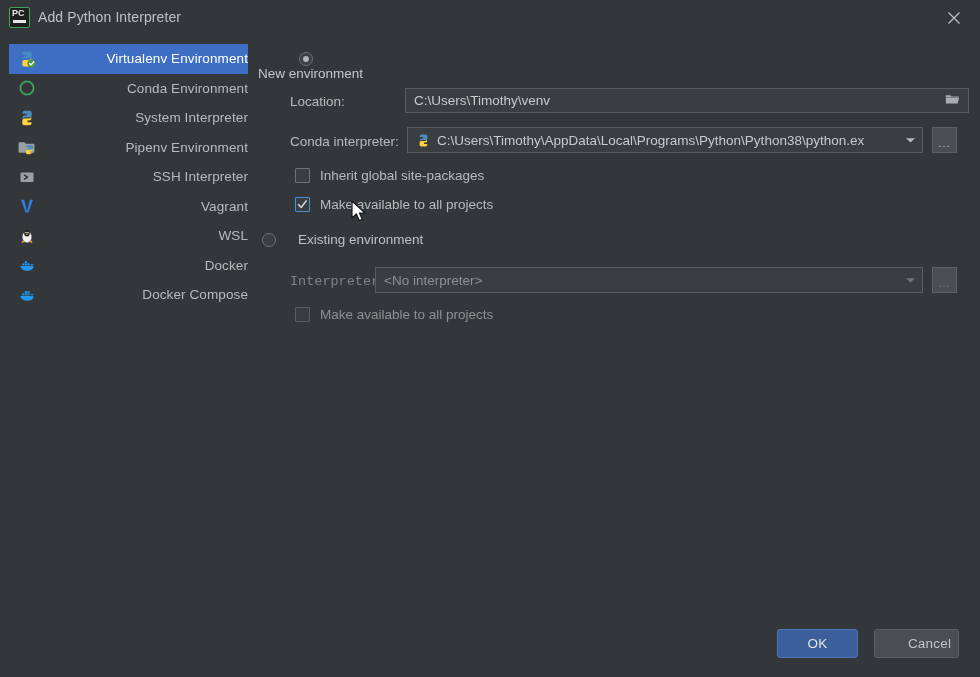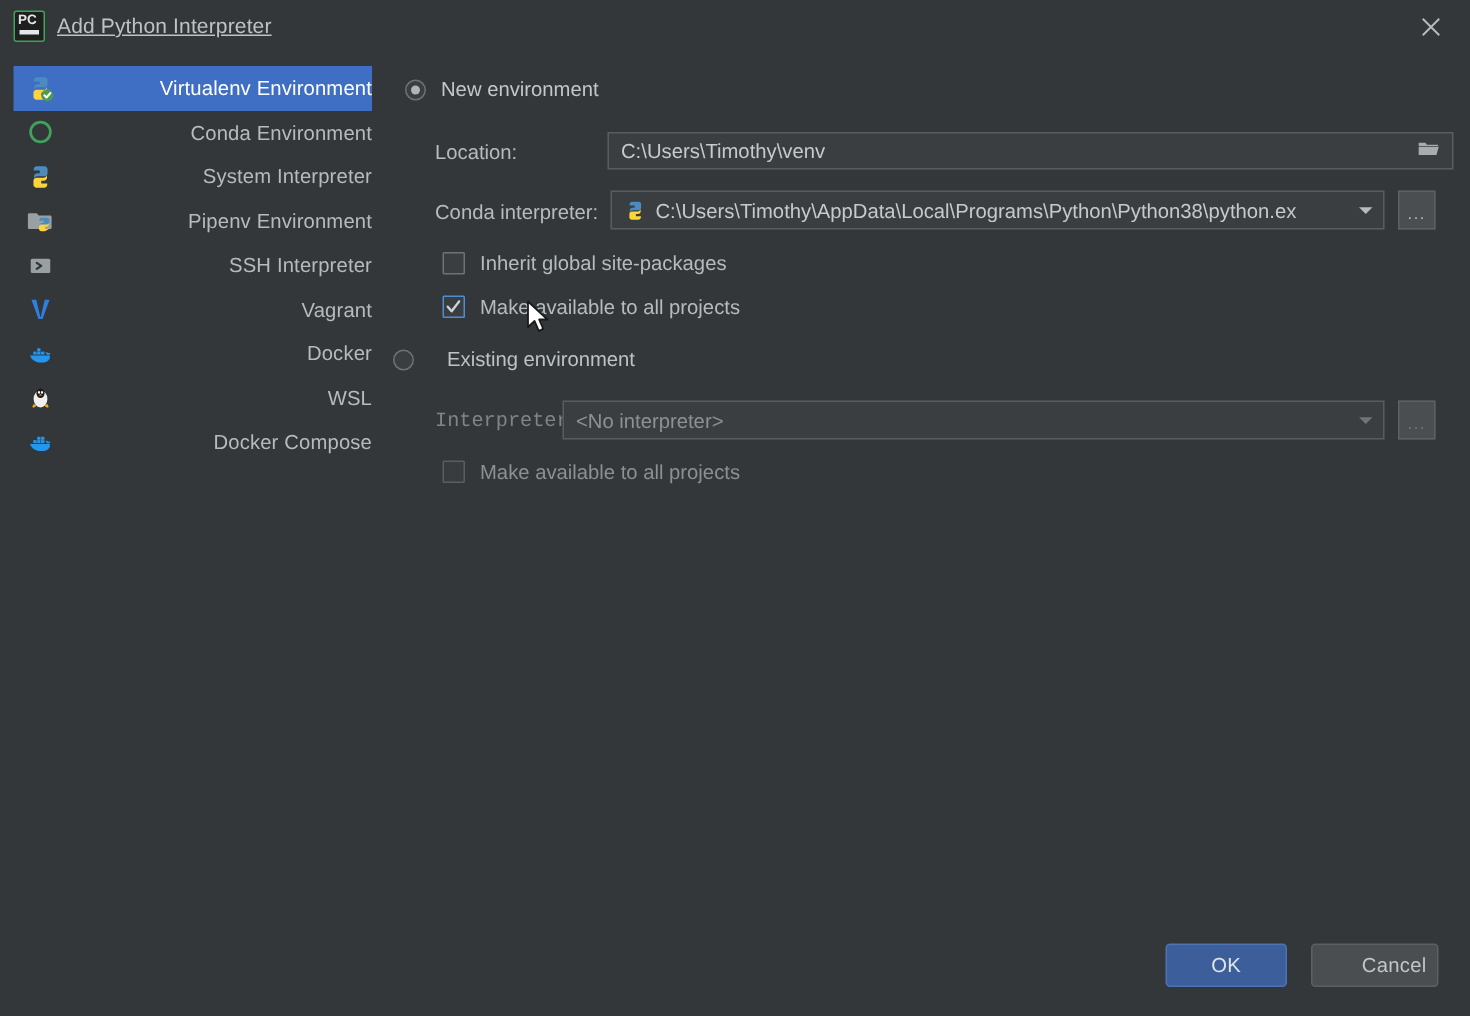--- a/index.html
+++ b/index.html
@@ -54,21 +54,20 @@
     left: 3px; top: 12px;
     width: 13px; height: 3px;
     background: #e6e6e6;
   }
   .title-text {
     position: absolute;
     left: 38px; top: 9px;
     font-size: 14px;
     color: #bdc2c4;
     letter-spacing: .1px;
-    text-decoration: underline;
   }
   .close-btn {
     position: absolute;
     right: 10px; top: 4px;
     width: 32px; height: 28px;
     cursor: default;
   }
   .close-btn svg { position: absolute; left: 9px; top: 7px; }
 
   
@@ -338,34 +337,20 @@
       <span class="sv-label">SSH Interpreter</span>
     </div>
 
     <div class="side-item">
       <span class="sv-icon">
         <svg width="18" height="18" viewBox="0 0 18 18">
           <path d="M3 2.8h3.2L9 14.8 11.8 2.8H15L10.4 15.6H7.6z" fill="#2f7fe0"></path>
         </svg>
       </span>
       <span class="sv-label">Vagrant</span>
-    </div>
-
-    <div class="side-item">
-      <span class="sv-icon">
-        <svg width="18" height="18" viewBox="0 0 18 18">
-          <rect x="4.2" y="7.4" width="2.2" height="2" fill="#2496ed"></rect>
-          <rect x="6.8" y="7.4" width="2.2" height="2" fill="#2496ed"></rect>
-          <rect x="9.4" y="7.4" width="2.2" height="2" fill="#2496ed"></rect>
-          <rect x="6.8" y="5.2" width="2.2" height="2" fill="#2496ed"></rect>
-          <path d="M2 10h13.2c.5 1.4-.4 3.6-2.6 4.3-1.6.5-3.9.5-5.6.2C4.8 14 2.8 12.3 2 10z" fill="#2496ed"></path>
-          <path d="M12.2 8.2c.9-.6 1.6-.2 1.9.3.5-.3 1.2-.2 1.5.1-.2.7-1.1 1.1-2 1-.4-.5-1-1-1.4-1.4z" fill="#2496ed"></path>
-        </svg>
-      </span>
-      <span class="sv-label">Docker</span>
     </div>
 
     <div class="side-item">
       <span class="sv-icon">
         <svg width="18" height="18" viewBox="0 0 18 18">
           <ellipse cx="9" cy="10" rx="4.6" ry="5.6" fill="#f0f0f0"></ellipse>
           <ellipse cx="9" cy="6.2" rx="2.7" ry="3.2" fill="#1c1c1c"></ellipse>
           <ellipse cx="8" cy="5.6" rx=".7" ry=".9" fill="#fff"></ellipse>
           <ellipse cx="10" cy="5.6" rx=".7" ry=".9" fill="#fff"></ellipse>
           <path d="M9 6.6l-1.2 1.1h2.4z" fill="#f5a623"></path>
@@ -376,32 +361,46 @@
       <span class="sv-label">WSL</span>
     </div>
 
     <div class="side-item">
       <span class="sv-icon">
         <svg width="18" height="18" viewBox="0 0 18 18">
           <rect x="4.2" y="7.4" width="2.2" height="2" fill="#2496ed"></rect>
           <rect x="6.8" y="7.4" width="2.2" height="2" fill="#2496ed"></rect>
           <rect x="9.4" y="7.4" width="2.2" height="2" fill="#2496ed"></rect>
           <rect x="6.8" y="5.2" width="2.2" height="2" fill="#2496ed"></rect>
+          <path d="M2 10h13.2c.5 1.4-.4 3.6-2.6 4.3-1.6.5-3.9.5-5.6.2C4.8 14 2.8 12.3 2 10z" fill="#2496ed"></path>
+          <path d="M12.2 8.2c.9-.6 1.6-.2 1.9.3.5-.3 1.2-.2 1.5.1-.2.7-1.1 1.1-2 1-.4-.5-1-1-1.4-1.4z" fill="#2496ed"></path>
+        </svg>
+      </span>
+      <span class="sv-label">Docker</span>
+    </div>
+
+    <div class="side-item">
+      <span class="sv-icon">
+        <svg width="18" height="18" viewBox="0 0 18 18">
+          <rect x="4.2" y="7.4" width="2.2" height="2" fill="#2496ed"></rect>
+          <rect x="6.8" y="7.4" width="2.2" height="2" fill="#2496ed"></rect>
+          <rect x="9.4" y="7.4" width="2.2" height="2" fill="#2496ed"></rect>
+          <rect x="6.8" y="5.2" width="2.2" height="2" fill="#2496ed"></rect>
           <rect x="9.4" y="5.2" width="2.2" height="2" fill="#2496ed"></rect>
           <path d="M2 10h13.2c.5 1.4-.4 3.6-2.6 4.3-1.6.5-3.9.5-5.6.2C4.8 14 2.8 12.3 2 10z" fill="#2496ed"></path>
           <path d="M12.2 8.2c.9-.6 1.6-.2 1.9.3.5-.3 1.2-.2 1.5.1-.2.7-1.1 1.1-2 1-.4-.5-1-1-1.4-1.4z" fill="#2496ed"></path>
         </svg>
       </span>
       <span class="sv-label">Docker Compose</span>
     </div>
   </div>
 
   <div class="main">
 
-    <div class="radio-row" style="left:12px; top:8px;">
+    <div class="radio-row" style="left:0; top:8px;flex-direction:column;">
       <span class="radio checked"></span>
       <span class="radio-label">New environment</span>
     </div>
 
     <div class="field-label" style="left:32px; top:50px;">Location:</div>
     <div class="textfield" style="left:147px; top:44px; width:564px;">
       <span class="tf-text">C:\Users\Timothy\venv</span>
       <span>
         <svg width="15" height="13" viewBox="0 0 15 13">
           <path d="M.8 2.2h4.4l1.1 1.3h7.4v.9H.8z" fill="#a7acae"></path>

